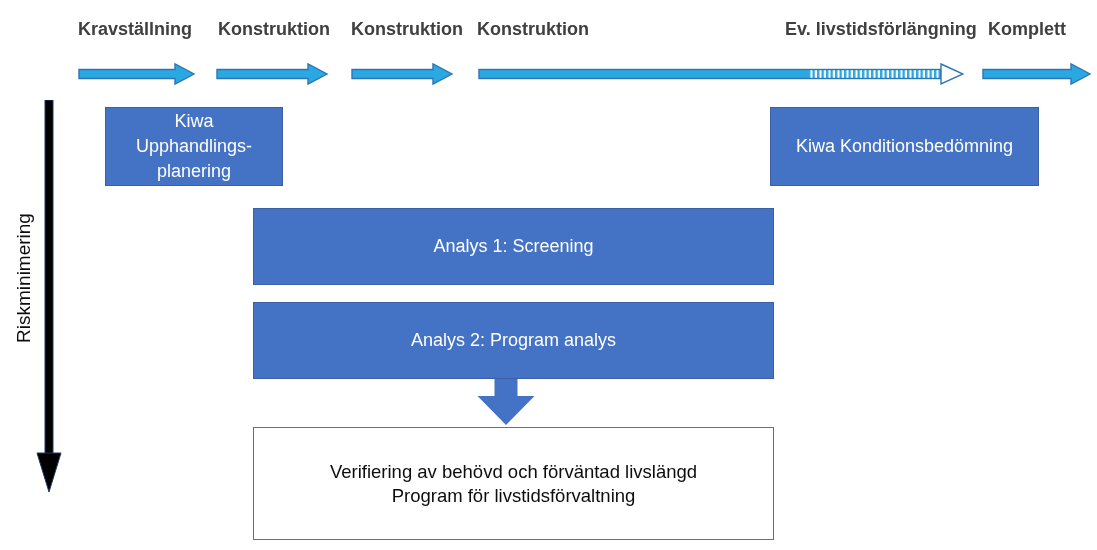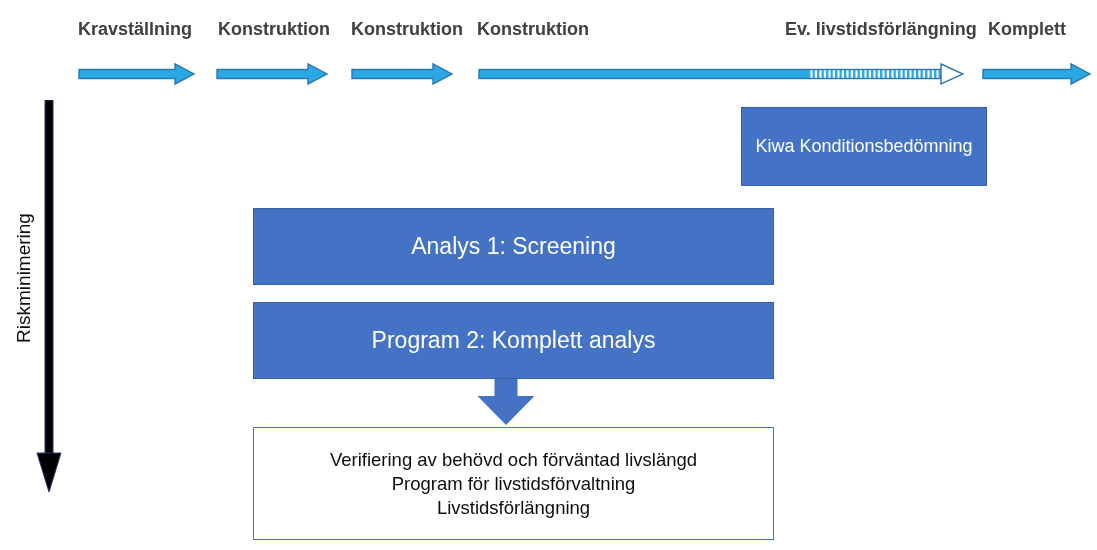--- a/index.html
+++ b/index.html
@@ -34,21 +34,21 @@
   }
   .analysis-box{
     position:absolute;
     left:253px;width:521px;height:77px;
     background:#4472C4;
     border:1.5px solid #3A5FA5;
     box-sizing:border-box;
     color:#ffffff;
     display:flex;align-items:center;justify-content:center;
     text-align:center;
-    font-size:23px;
+    font-size:18px;
   }
   .outcome-box{
     position:absolute;
     left:253px;top:427px;width:521px;height:113px;
     background:#ffffff;
     border:1.5px solid #4472C4;
     box-sizing:border-box;
     display:flex;flex-direction:column;align-items:center;justify-content:center;
     text-align:center;
     font-size:18.5px;line-height:24px;
@@ -112,30 +112,32 @@
   </div>
 
   <div style="position:absolute;left:35px;top:100px">
     <svg width="28" height="394" viewBox="0 0 28 394">
       <rect x="10" y="0" width="8" height="356" fill="#000000" stroke="#1F3864" stroke-width="1"></rect>
       <polygon points="2,353 26,353 14,392" fill="#000000" stroke="#1F3864" stroke-width="1"></polygon>
     </svg>
   </div>
   <span class="risk-label">Riskminimering</span>
 
-  <div class="service-box" style="left:741px;width:246px">Kiwa Konditionsbedömning</div>
+  <div class="service-box" style="left:105px;width:178px">Kiwa
+Upphandlings-
+planering</div>
+  <div class="service-box" style="left:770px;width:269px">Kiwa Konditionsbedömning</div>
 
   <div class="analysis-box" style="top:208px">Analys 1: Screening</div>
-  <div class="analysis-box" style="top:302px">Program 2: Komplett analys</div>
+  <div class="analysis-box" style="top:302px">Analys 2: Program analys</div>
 
   <div style="position:absolute;left:477px;top:379px">
     <svg width="62" height="48" viewBox="0 0 62 48">
       <polygon points="17.5,0 40.5,0 40.5,17 57.5,17 29,46 0.5,17 17.5,17" fill="#4472C4"></polygon>
     </svg>
   </div>
 
   <div class="outcome-box">
     <div>Verifiering av behövd och förväntad livslängd</div>
     <div>Program för livstidsförvaltning</div>
-    <div>Livstidsförlängning</div>
   </div>
 
 </div>
 
 </body></html>

